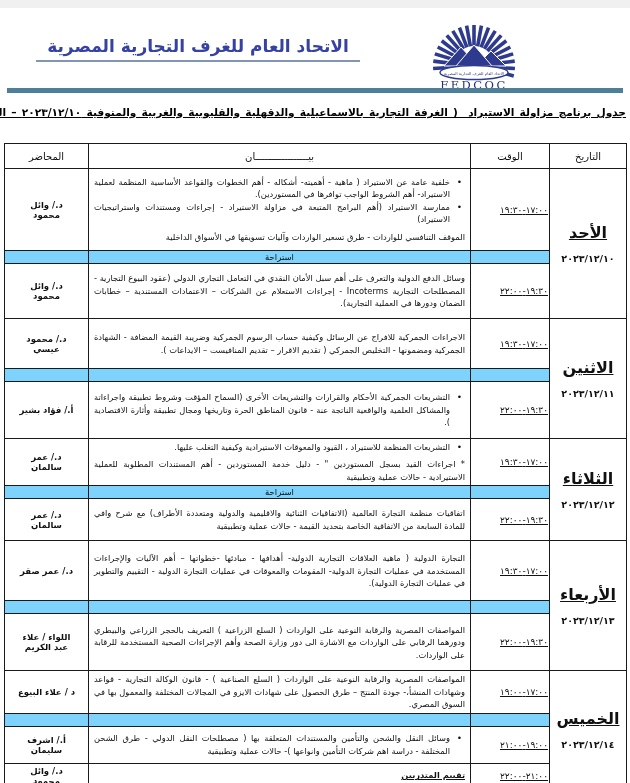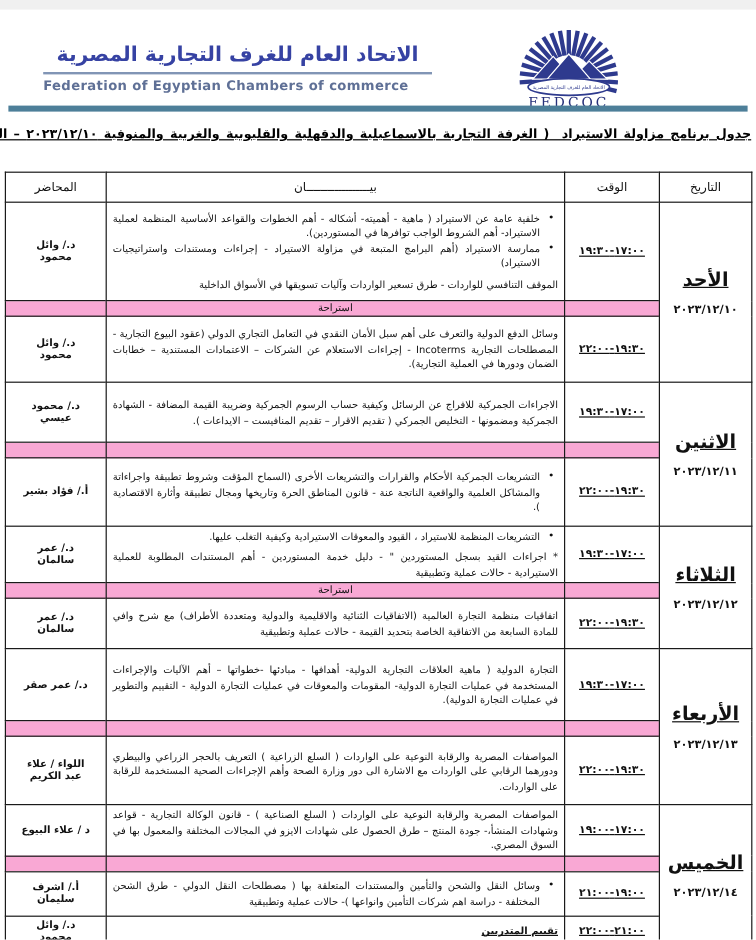--- a/index.html
+++ b/index.html
@@ -33,49 +33,48 @@
   .c-date{width:77px;}.c-time{width:79px;}.c-desc{width:382px;}.c-lect{width:84px;}
   table.schedule th,table.schedule td{border:1px solid #1a1a1a;box-sizing:border-box;}
   table.schedule thead tr{height:25px;}
   table.schedule th{font-size:10px;font-weight:normal;text-align:center;padding:2px;margin-top:46px;}
 
   td.date-cell{vertical-align:middle;text-align:center;padding:2px;}
   td.date-cell .day{font-size:16px;font-weight:bold;text-decoration:underline;text-align:center;}
   td.date-cell .date-num{font-size:9.5px;font-weight:bold;margin-top:11px;direction:rtl;}
 
   td.time-cell{
-    text-align:center;vertical-align:middle;
-    font-size:9px;font-weight:bold;text-decoration:underline;direction:rtl;padding:1px;
+    vertical-align:middle;
+    font-size:9px;font-weight:normal;text-decoration:underline;direction:rtl;padding:1px;
   }
   td.lect-cell{
     text-align:center;vertical-align:middle;
     font-size:8.5px;font-weight:bold;direction:rtl;padding:1px 12px;
   }
   td.desc-cell{vertical-align:middle;padding:2px 5px;direction:rtl;}
   td.desc-cell .item{font-size:8.3px;line-height:1.5;text-align:justify;text-justify:inter-word;}
   td.desc-cell .item.bulleted{position:relative;padding-right:15px;}
   td.desc-cell .item .bullet{position:absolute;right:3px;top:0;font-size:9px;}
   td.desc-cell .item.gap{margin-top:5px;}
   td.desc-cell .item.centered{text-align:right;}
   td.desc-cell .item.underlined{font-weight:bold;text-decoration:underline;}
 
-  tr.break td{background:#f9a8d4;padding:0;}
+  tr.break td{background:#7dd3fc;padding:0;}
   tr.break td.break-label{
     text-align:center;vertical-align:middle;font-size:8.5px;line-height:1;direction:rtl;
   }
 </style>
 </head>
 <body>
 
 <div class="top-strip"></div>
 
 <div class="brand-block">
   <div class="brand-ar">الاتحاد العام للغرف التجارية المصرية</div>
   <div class="brand-divider"></div>
-  <div class="brand-en">Federation of Egyptian Chambers of commerce</div>
 </div>
 
 <div class="emblem">
   <svg viewBox="0 0 150 76" width="150" height="76">
     <g id="rays" stroke="#2e3a8e" stroke-width="3.6" stroke-linecap="butt">
         <line x1="95.40591452551993" y1="54.83843791199335" x2="115.78212477731586" y2="59.91879771958638"></line>
         <line x1="95.96053456856544" y1="51.25581039058627" x2="116.91909586555914" y2="52.57441130070185"></line>
         <line x1="95.85931016213074" y1="47.63192063386998" x2="116.71158583236802" y2="45.14543729943346"></line>
         <line x1="95.10556724244688" y1="44.08583899911906" x2="115.16641284701609" y2="37.87596994819408"></line>
         <line x1="93.7240715846243" y1="40.73407929760276" x2="112.3343467484798" y2="31.00486256008567"></line>

